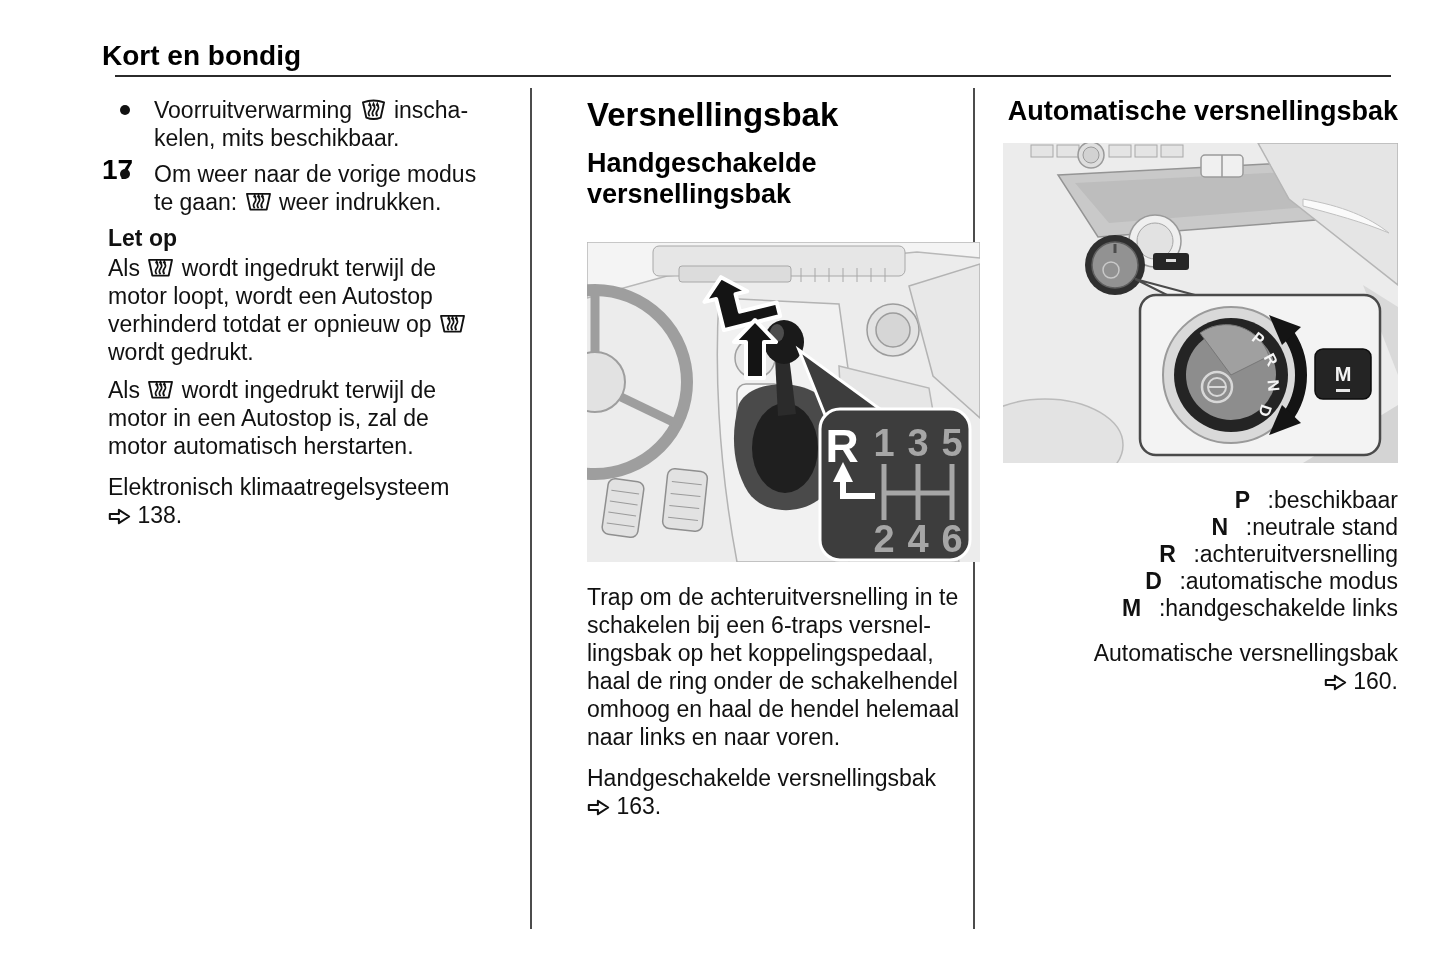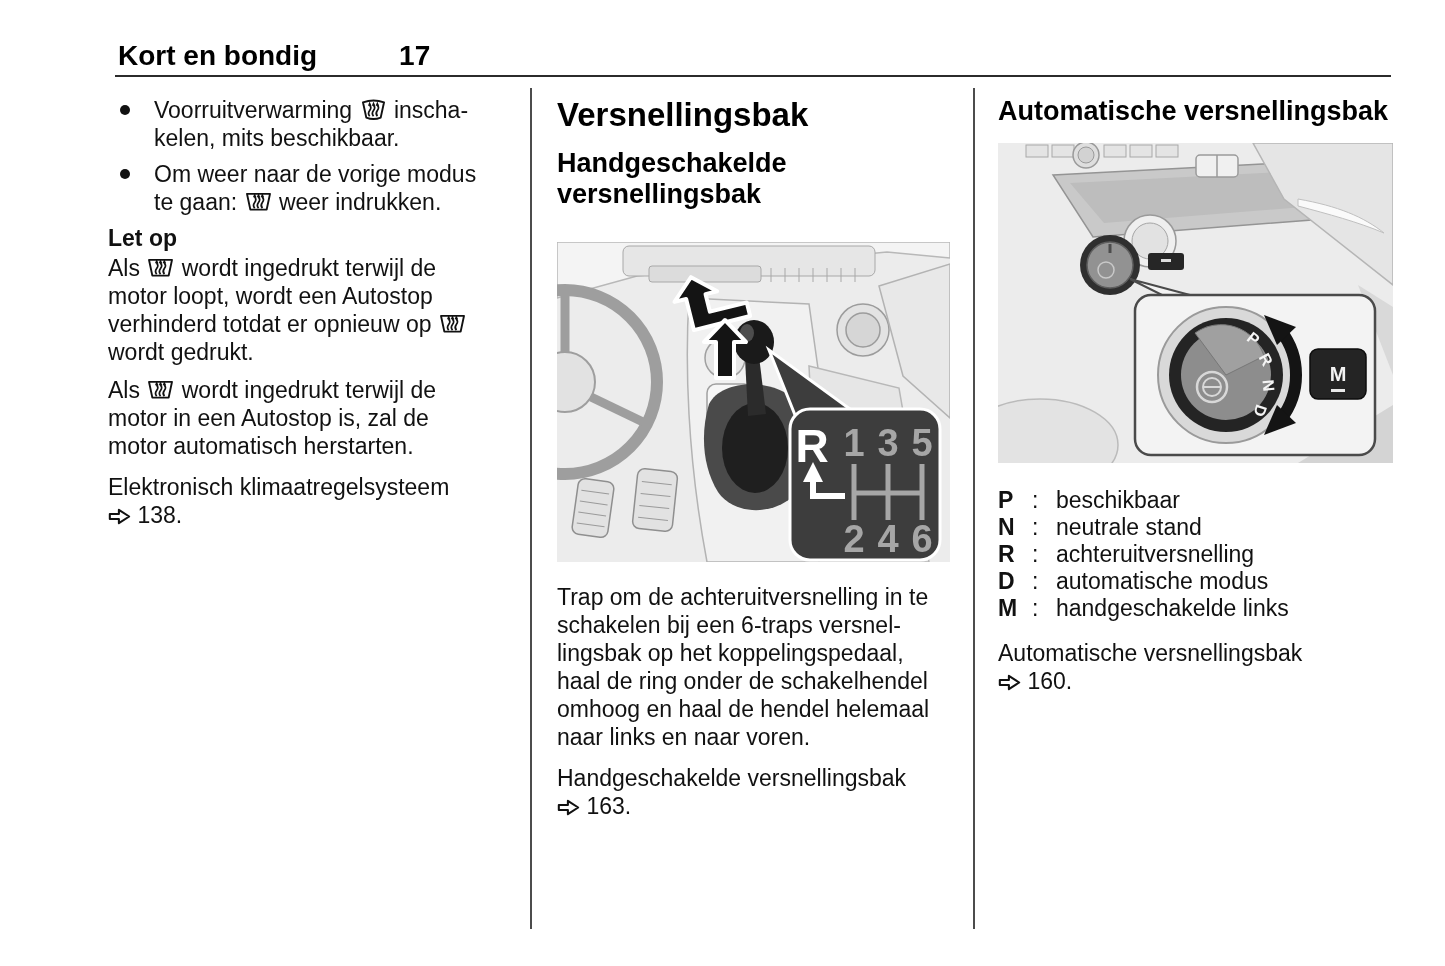--- a/index.html
+++ b/index.html
@@ -1,27 +1,27 @@
 <!DOCTYPE html>
 <html><head>
 <meta charset="utf-8">
 <style>
   html,body{margin:0;padding:0;background:#fff;}
   .page{position:relative;width:1445px;height:966px;background:#ffffff;overflow:hidden;
         font-family:"Liberation Sans","DejaVu Sans",sans-serif;color:#111;}
-  .header{position:absolute;top:40px;left:118px;width:1276px;display:flex;justify-content:flex-start;
-          align-items:baseline;gap:82px;font-weight:bold;font-size:28px;color:#000;}
+  .header{position:absolute;top:40px;left:102px;width:1276px;display:flex;justify-content:flex-start;
+          align-items:baseline;gap:82px;font-weight:bold;font-size:28px;color:#000;flex-direction:column;}
   .header-rule{position:absolute;left:115px;top:75px;width:1276px;height:2px;background:#2b2b2b;}
   .divider{position:absolute;top:88px;height:841px;width:2px;background:#4c4c4c;}
   .divider-1{left:530px;}
   .divider-2{left:973px;}
   .col{position:absolute;top:96px;}
   .col1{left:108px;width:412px;}
-  .col2{left:557px;width:414px;}
-  .col3{left:998px;width:400px;}
+  .col2{left:587px;width:414px;}
+  .col3{left:998px;width:400px;text-align:right;}
   .body{font-size:23px;line-height:28px;margin:0 0 10px 0;}
   .bullet-row{display:flex;margin-bottom:8px;}
   .dot{flex:0 0 auto;width:10px;height:10px;border-radius:50%;background:#111;margin:9px 0 0 12px;}
   .bullet-text{font-size:23px;line-height:28px;margin-left:24px;}
   .note-title{font-weight:bold;font-size:23px;line-height:28px;margin:8px 0 2px 0;}
   .ref{margin-top:13px;}
   h1{font-size:33px;line-height:38px;margin:0 0 14px 0;color:#000;}
   h2{font-size:27px;line-height:31px;margin:0 0 16px 0;color:#000;}
   .col2 h2{margin-bottom:32px;}
   figure{margin:0;padding:0;line-height:0;}

